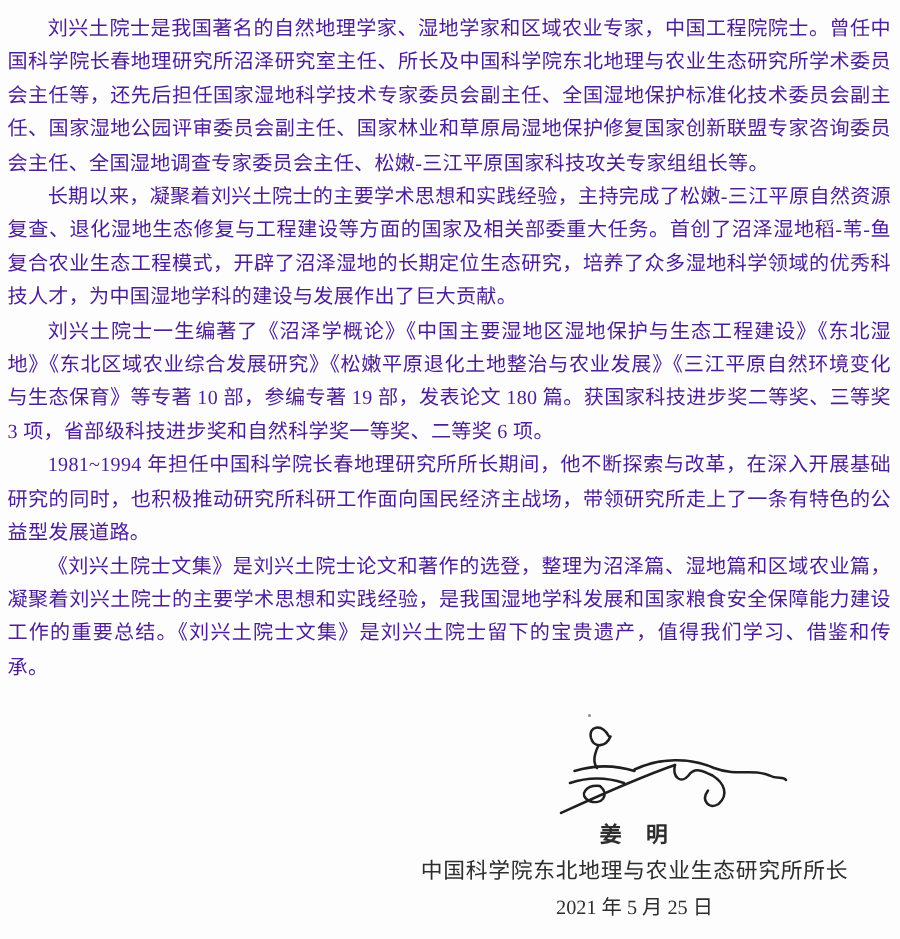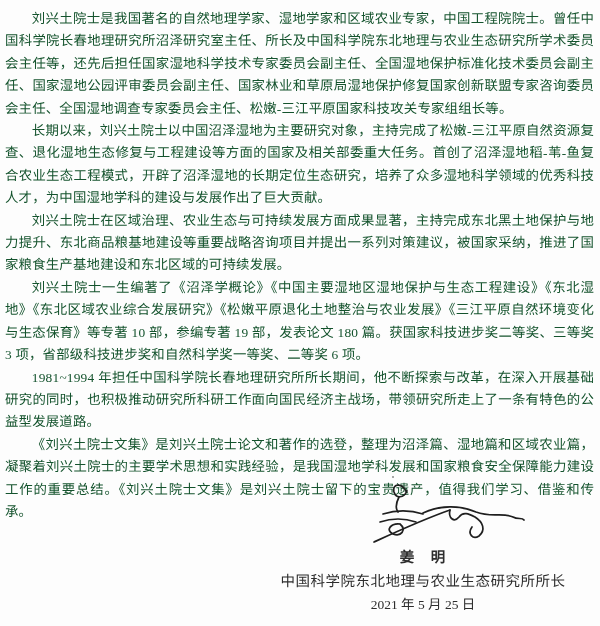--- a/index.html
+++ b/index.html
@@ -15,21 +15,21 @@
     overflow: hidden;
     font-family: "Liberation Serif", "DejaVu Serif", serif;
   }
   .doc-body {
     position: absolute;
     left: 5px;
     top: 8px;
     width: 589px;
     font-size: 13.4px;
     line-height: 22.4px;
-    color: #14532d;
+    color: #4c1d95;
     text-align: justify;
     letter-spacing: 0.2px;
   }
   .doc-body p {
     margin: 0;
     padding: 0;
     text-indent: 2em;
   }
   .ink-dot {
     position: absolute;
@@ -78,22 +78,21 @@
     line-height: 24px;
   }
 </style>
 </head>
 <body>
 
 <div class="page">
 
   <div class="doc-body">
     <p>刘兴土院士是我国著名的自然地理学家、湿地学家和区域农业专家，中国工程院院士。曾任中国科学院长春地理研究所沼泽研究室主任、所长及中国科学院东北地理与农业生态研究所学术委员会主任等，还先后担任国家湿地科学技术专家委员会副主任、全国湿地保护标准化技术委员会副主任、国家湿地公园评审委员会副主任、国家林业和草原局湿地保护修复国家创新联盟专家咨询委员会主任、全国湿地调查专家委员会主任、松嫩-三江平原国家科技攻关专家组组长等。</p>
-    <p>长期以来，刘兴土院士以中国沼泽湿地为主要研究对象，主持完成了松嫩-三江平原自然资源复查、退化湿地生态修复与工程建设等方面的国家及相关部委重大任务。首创了沼泽湿地稻-苇-鱼复合农业生态工程模式，开辟了沼泽湿地的长期定位生态研究，培养了众多湿地科学领域的优秀科技人才，为中国湿地学科的建设与发展作出了巨大贡献。</p>
-    <p>刘兴土院士在区域治理、农业生态与可持续发展方面成果显著，主持完成东北黑土地保护与地力提升、东北商品粮基地建设等重要战略咨询项目并提出一系列对策建议，被国家采纳，推进了国家粮食生产基地建设和东北区域的可持续发展。</p>
+    <p>长期以来，凝聚着刘兴土院士的主要学术思想和实践经验，主持完成了松嫩-三江平原自然资源复查、退化湿地生态修复与工程建设等方面的国家及相关部委重大任务。首创了沼泽湿地稻-苇-鱼复合农业生态工程模式，开辟了沼泽湿地的长期定位生态研究，培养了众多湿地科学领域的优秀科技人才，为中国湿地学科的建设与发展作出了巨大贡献。</p>
     <p>刘兴土院士一生编著了《沼泽学概论》《中国主要湿地区湿地保护与生态工程建设》《东北湿地》《东北区域农业综合发展研究》《松嫩平原退化土地整治与农业发展》《三江平原自然环境变化与生态保育》等专著 10 部，参编专著 19 部，发表论文 180 篇。获国家科技进步奖二等奖、三等奖 3 项，省部级科技进步奖和自然科学奖一等奖、二等奖 6 项。</p>
     <p>1981~1994 年担任中国科学院长春地理研究所所长期间，他不断探索与改革，在深入开展基础研究的同时，也积极推动研究所科研工作面向国民经济主战场，带领研究所走上了一条有特色的公益型发展道路。</p>
     <p>《刘兴土院士文集》是刘兴土院士论文和著作的选登，整理为沼泽篇、湿地篇和区域农业篇，凝聚着刘兴土院士的主要学术思想和实践经验，是我国湿地学科发展和国家粮食安全保障能力建设工作的重要总结。《刘兴土院士文集》是刘兴土院士留下的宝贵遗产，值得我们学习、借鉴和传承。</p>
   </div>
 
   <div class="ink-dot"></div>
 
   <svg class="signature-svg" viewBox="0 0 190 80" xmlns="http://www.w3.org/2000/svg" aria-hidden="true">
 
     <path d="M70,19 C65,10 56,12 58,20 C60,27 68,26 71,19 M63,25 C60,31 59,36 62,40"></path>

